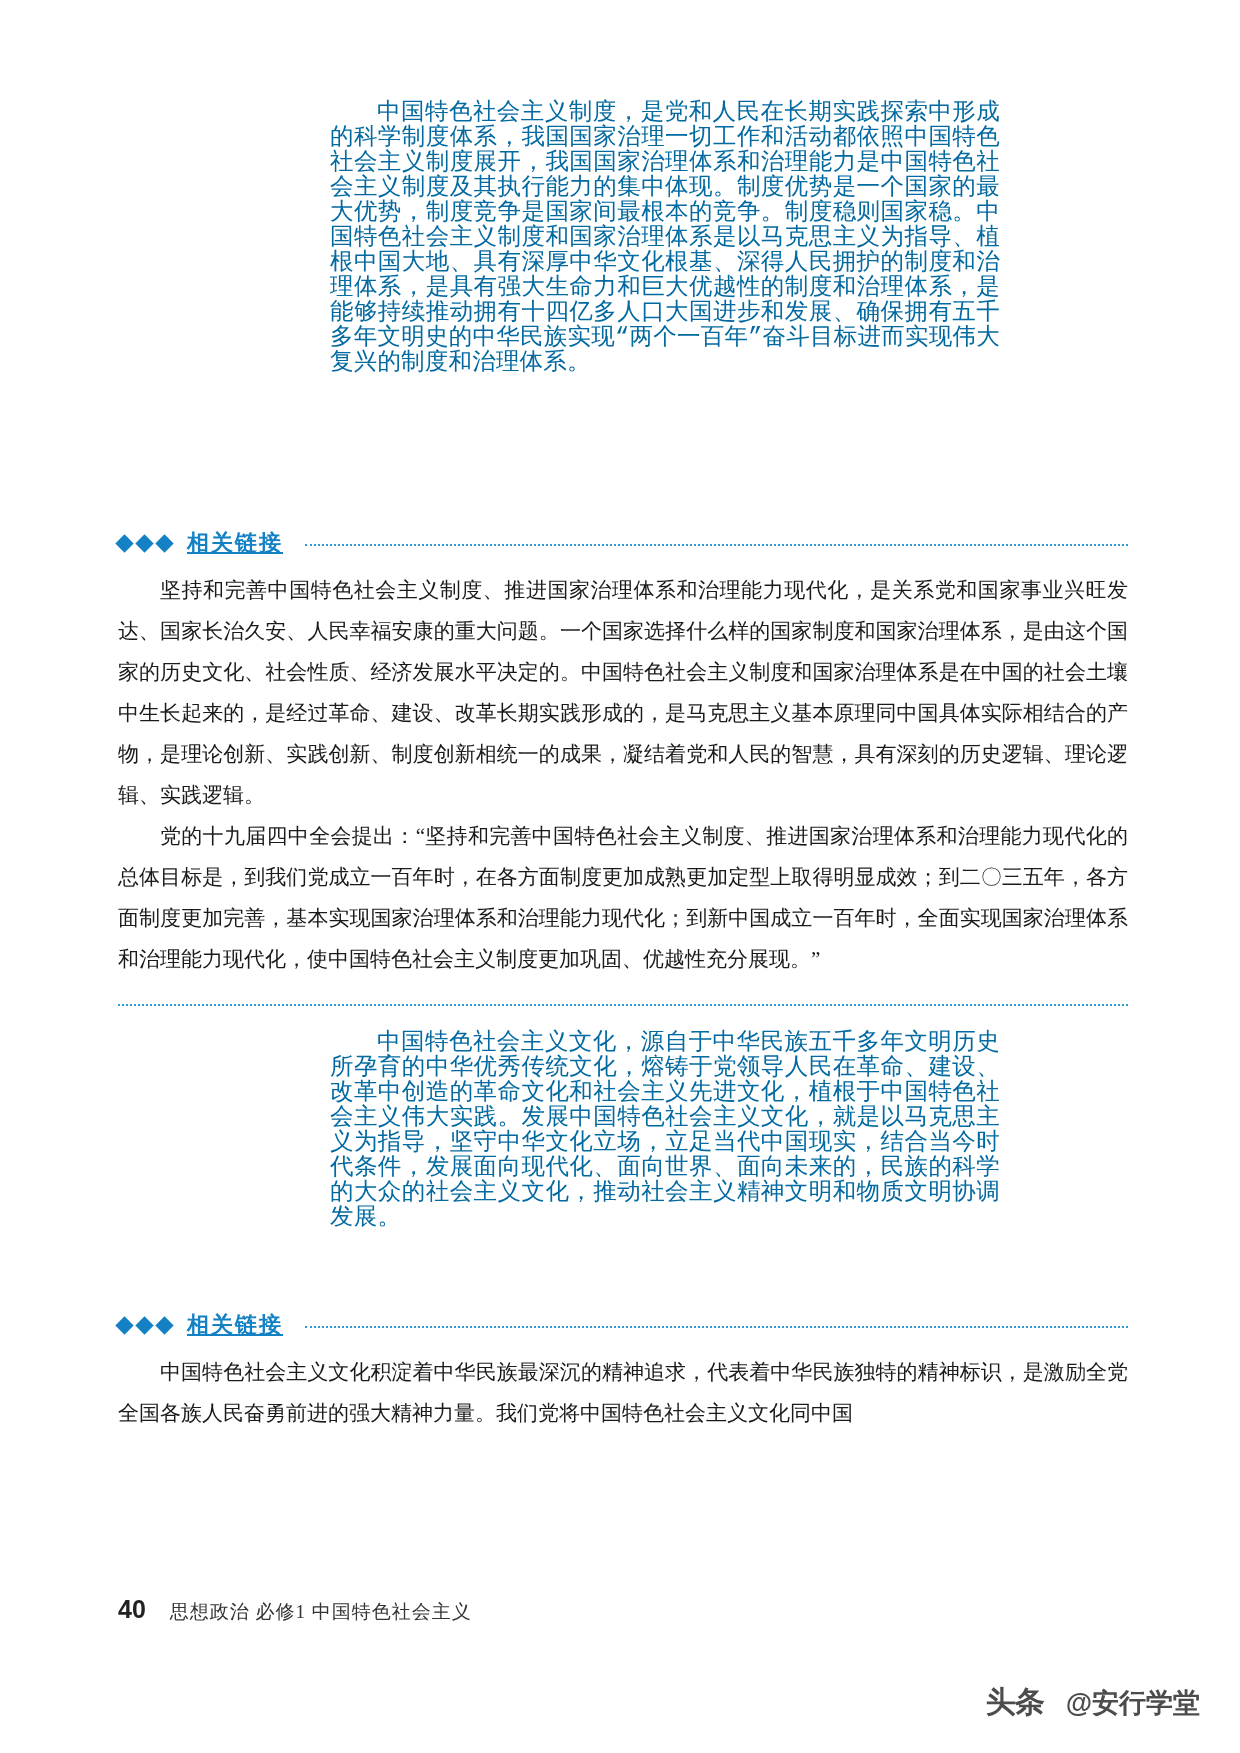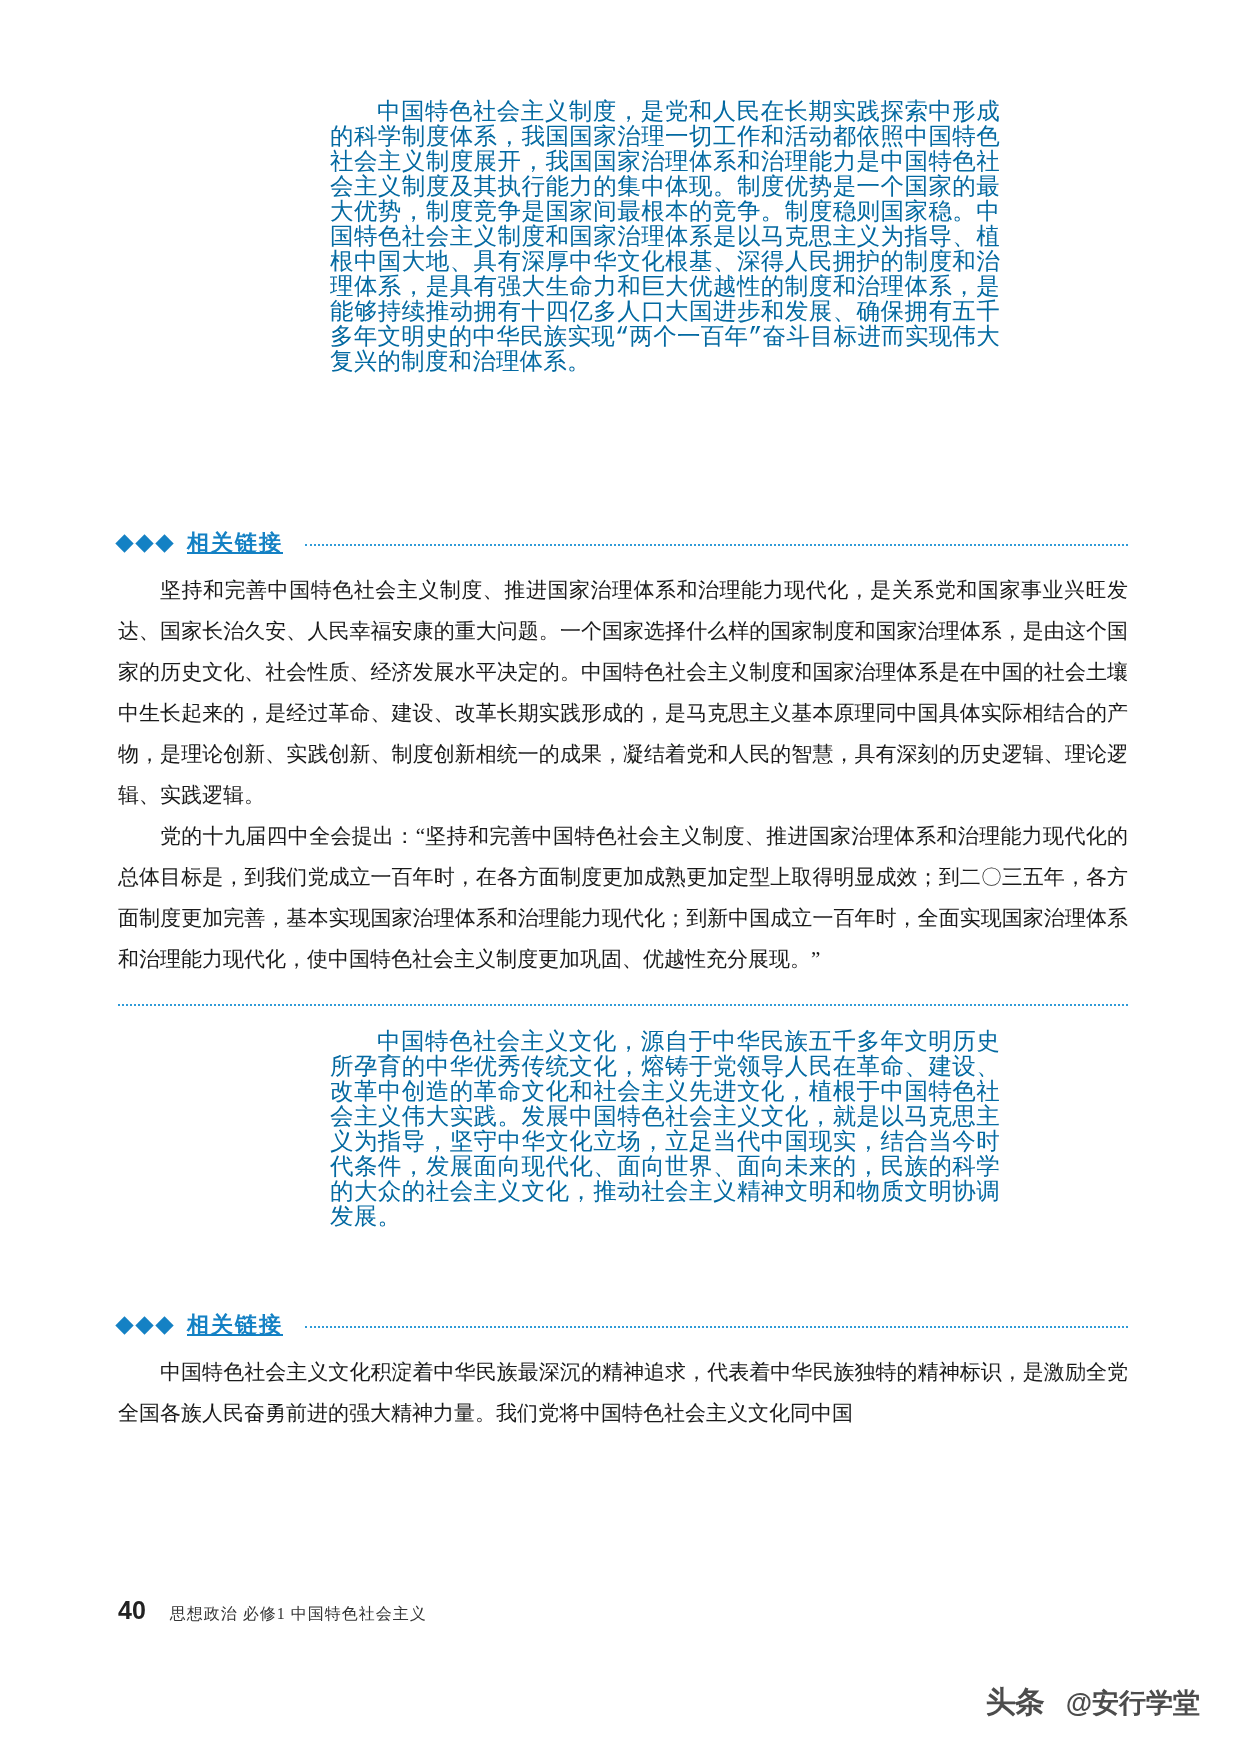--- a/index.html
+++ b/index.html
@@ -106,21 +106,21 @@
     align-items: baseline;
     gap: 24px;
   }
   .page-number {
     font-family: "Liberation Sans", "DejaVu Sans", sans-serif;
     font-size: 25px;
     font-weight: bold;
     color: #222;
   }
   .footer-text {
-    font-size: 16px;
+    font-size: 19px;
     color: #333;
     letter-spacing: 1px;
   }
 
   
   .watermark {
     position: absolute;
     right: 40px;
     bottom: 30px;
     display: flex;

